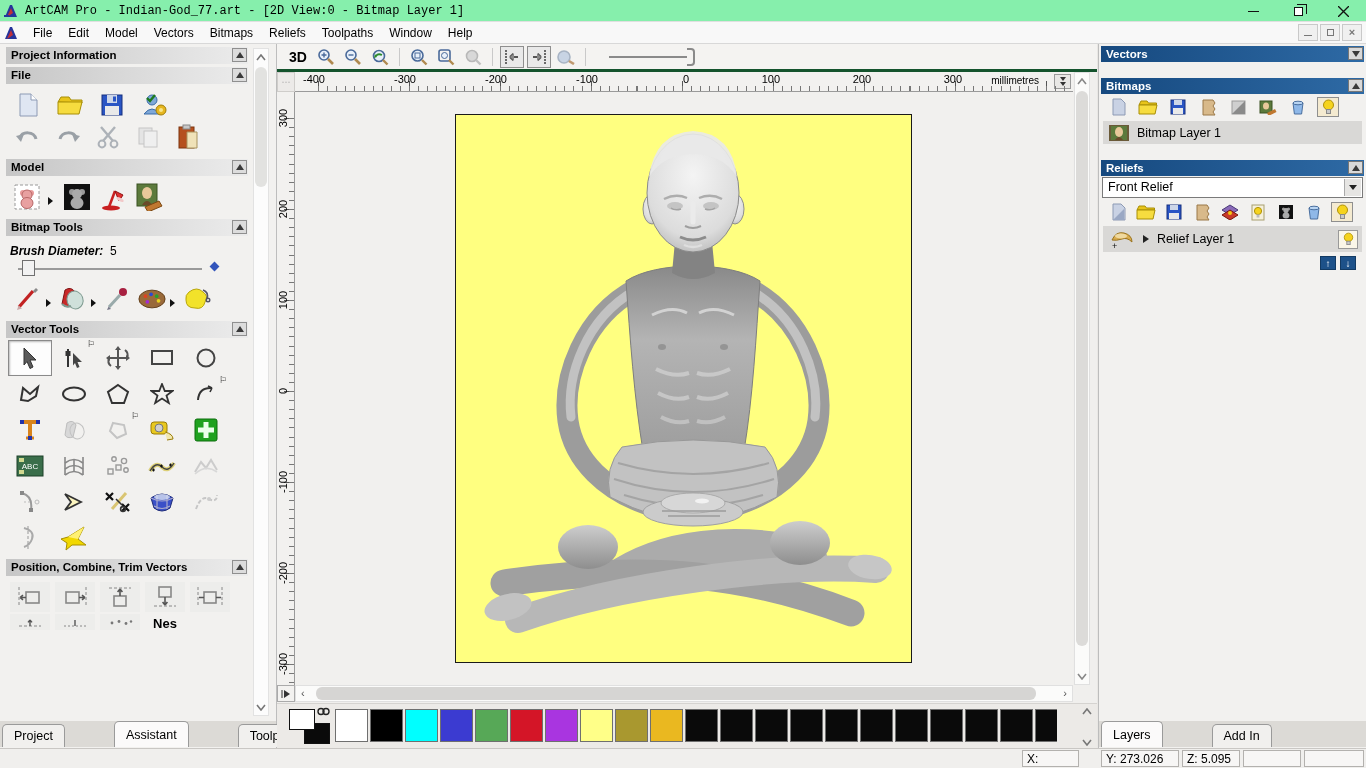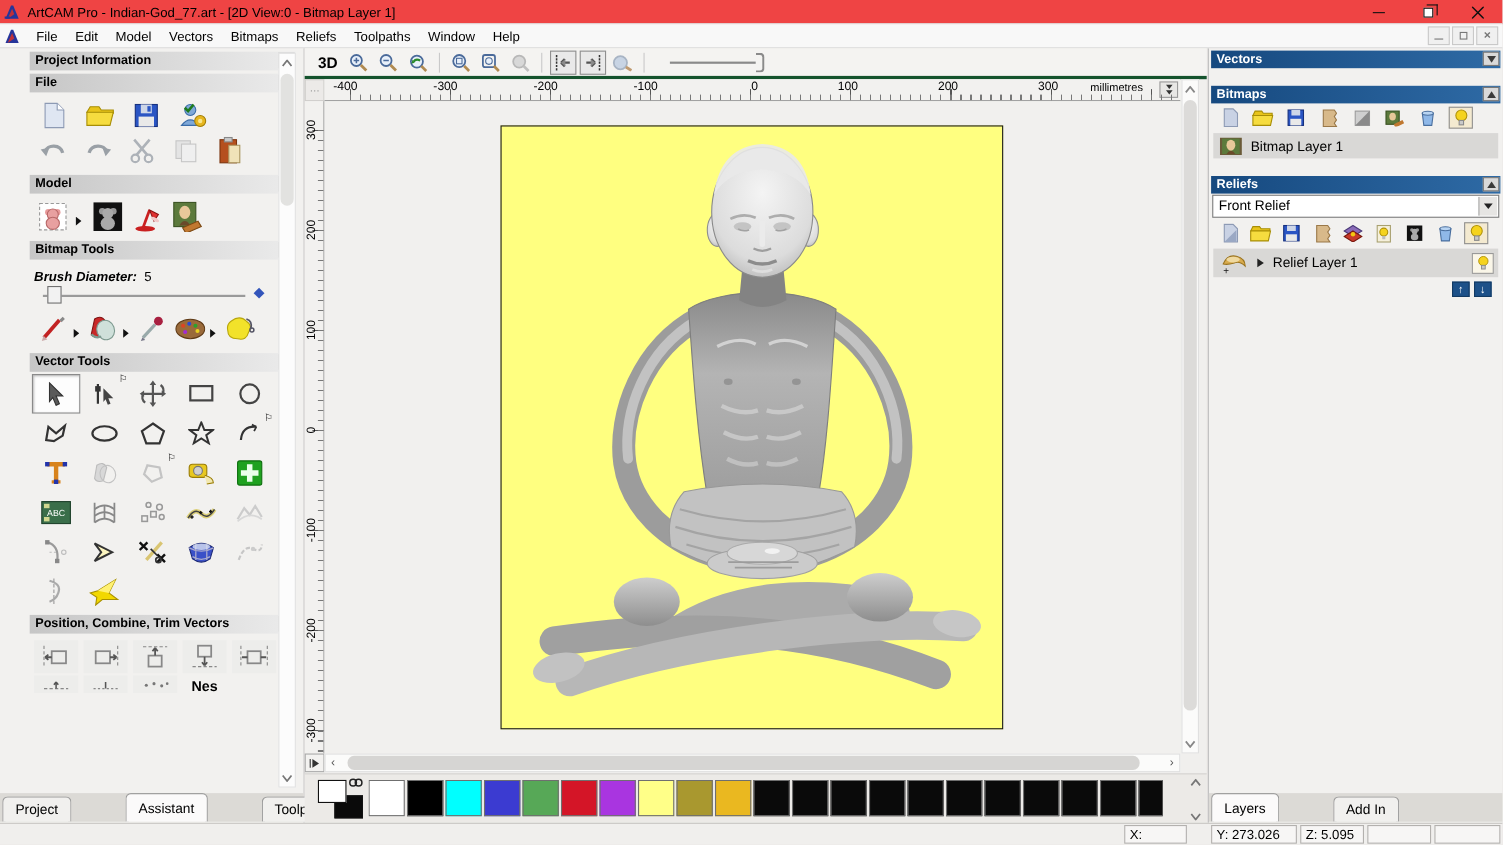--- a/index.html
+++ b/index.html
@@ -1,41 +1,41 @@
 <!DOCTYPE html>
 <html><head>
 <meta charset="utf-8">
 <style>
   * { box-sizing: border-box; margin:0; padding:0; }
   html,body { width:1366px; height:768px; overflow:hidden; }
   body { font-family:"Liberation Sans",sans-serif; font-size:12px; background:#e9e7e4; position:relative; color:#000; }
   .abs { position:absolute; }
 
   
-  .titlebar { left:0; top:0; width:1366px; height:22px; background:#ef4444; border-bottom:1px solid #e0e0e0; display:flex; align-items:center; }
+  .titlebar { left:0; top:0; width:1366px; height:22px; background:#86efac; border-bottom:1px solid #e0e0e0; display:flex; align-items:center;font-family:Liberation Mono, monospace; }
   .app-ico { width:16px; height:14px; margin:0 5px 0 4px; }
   .title-text { font-size:12px; }
   .win-controls { position:absolute; right:0; top:0; height:22px; display:flex; }
   .wc { width:45px; height:22px; display:flex; align-items:center; justify-content:center; }
   .min-g { width:11px; height:1px; background:#111; }
   .restore-g { width:9px; height:9px; border:1px solid #111; position:relative; background:#fff; }
   .restore-g::before { content:""; position:absolute; left:2px; top:-4px; width:9px; height:9px; border:1px solid #111; border-left:none; border-bottom:none; }
 
   
   .menubar { left:0; top:22px; width:1366px; height:22px; background:#f8f8f8; border-bottom:1px solid #d8d8d8; display:flex; align-items:center; }
   .menu-item { padding:0 8px; height:22px; line-height:22px; }
   .mdi-controls { position:absolute; right:4px; top:2px; display:flex; gap:2px; }
   .mdi-btn { width:20px; height:17px; background:#f0f0f0; border:1px solid #c9c9c9; display:flex; align-items:center; justify-content:center; color:#777; }
   .mdi-min { width:8px; height:1px; background:#777; margin-top:6px; }
   .mdi-rest { width:7px; height:7px; border:1px solid #777; }
   .mdi-x { font-size:11px; line-height:1; color:#777; font-weight:bold; }
 
   
   .left-panel { left:0; top:44px; width:277px; height:704px; background:#f2f1ef; border-right:1px solid #bdbdbd; }
-  .lp-content { position:absolute; left:0; top:0; width:252px; height:672px; overflow:hidden;margin-left:21px; }
+  .lp-content { position:absolute; left:0; top:0; width:252px; height:672px; overflow:hidden; }
   .sec-hdr { position:relative; height:17px; margin:3px 4px 2px 6px; background:linear-gradient(to right,#c6c6c6,#ececec); font-weight:bold; font-size:11.5px; line-height:17px; padding-left:5px; }
   .sec-btn { position:absolute; right:1px; top:1px; width:15px; height:14px; background:#dcdcdc; border:1px solid #8f8f8f; display:flex; align-items:center; justify-content:center; }
   .tri-up { width:0; height:0; border-left:4px solid transparent; border-right:4px solid transparent; border-bottom:6px solid #3a3a3a; }
   .tri-down { width:0; height:0; border-left:4px solid transparent; border-right:4px solid transparent; border-top:6px solid #3a3a3a; }
   .info-grid { position:relative; padding:2px 0 4px 10px; font-size:12px; line-height:15px; }
   .info-col2 { position:absolute; left:120px; top:2px; line-height:15px; }
   .b { font-weight:bold; }
   .ico-row { display:flex; align-items:center; padding:6px 0 6px 14px; gap:4px; }
   .ico { width:28px; height:26px; display:flex; align-items:center; justify-content:center; }
   .flyout { width:0; height:0; border-top:4px solid transparent; border-bottom:4px solid transparent; border-left:5px solid #111; margin:8px 2px 0 -2px; }

